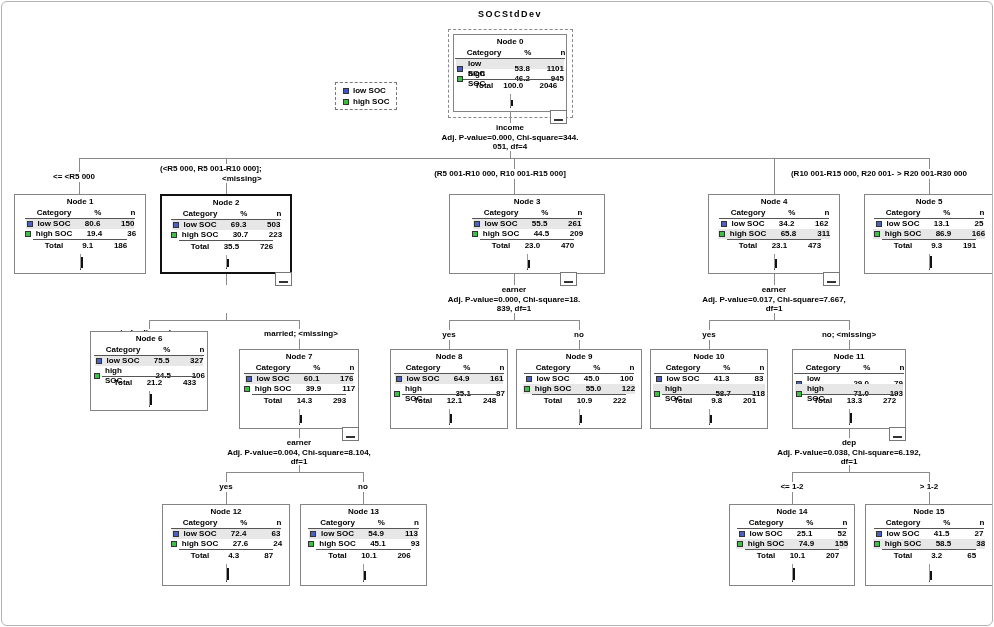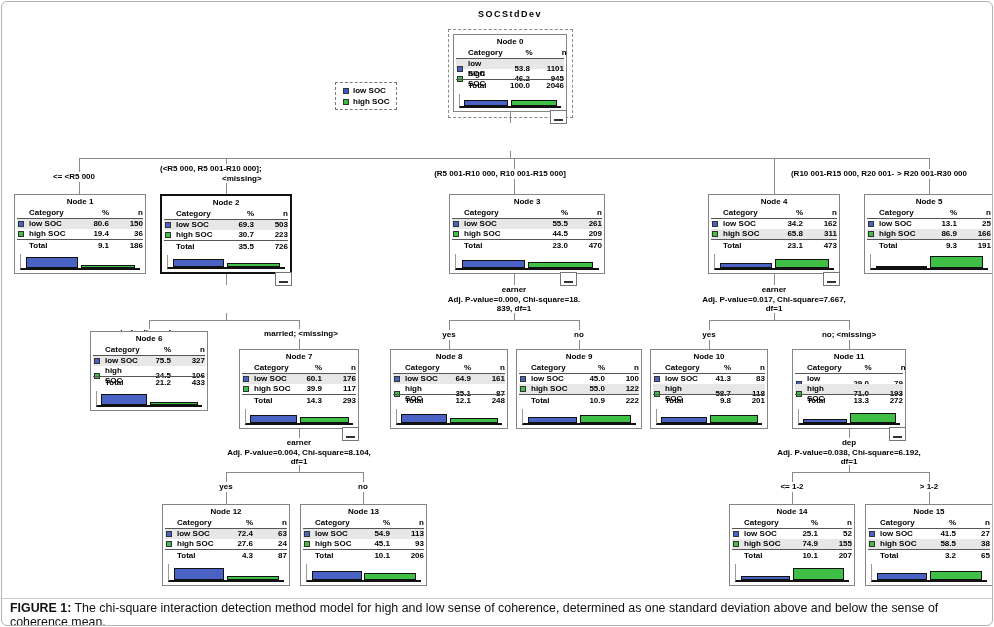--- a/index.html
+++ b/index.html
@@ -5,21 +5,21 @@
   html,body{margin:0;padding:0;background:#fff;}
   .frame{position:relative;width:992px;height:625px;margin:1px;background:#fff;
          border:1px solid #b3b3b3;border-radius:6px;box-sizing:border-box;overflow:hidden;
          font-family:"Liberation Sans",sans-serif;color:#000;}
   .tree{position:absolute;left:0;top:0;width:100%;height:596px;}
   .tree-title{position:absolute;left:398px;top:7px;width:220px;text-align:center;
               font-size:9px;font-weight:bold;letter-spacing:1.5px;}
   .line{position:absolute;background:#8a8a8a;z-index:1;}
   .root-outline{position:absolute;border:1px dashed #8a8a8a;z-index:2;}
   .node{position:absolute;background:#fff;border:1px solid #848484;box-sizing:border-box;
-        display:flex;flex-direction:column;padding:1px 2px;z-index:3;}
+        display:flex;flex-direction:column;padding:1px 2px;z-index:3;align-items:center;}
   .node.thick{border:2px solid #111;}
   .node-title{text-align:center;font-size:8px;font-weight:bold;height:11px;line-height:11px;}
   .tr{display:grid;grid-template-columns:12px auto 30px 34px;align-items:center;
       font-size:8px;font-weight:bold;height:10px;line-height:10px;}
   .tr.head{border-bottom:1px solid #555;height:11px;}
   .tr.total{border-top:1px solid #555;height:12px;}
   .tr .pct,.tr .n{text-align:right;}
   .tr.shaded{background:#e7e7e7;}
   .swatch{width:6px;height:6px;margin-left:1px;border:1px solid #333;box-sizing:border-box;}
   .chart{flex:1;position:relative;margin:2px 3px 2px 3px;border-left:1px solid #999;
@@ -84,20 +84,25 @@
       <div class="line" style="left: 297px; top: 427px; width: 1px; height: 9px; background: rgb(138, 138, 138);"></div>
       <div class="line" style="left: 297px; top: 463px; width: 1px; height: 7px; background: rgb(138, 138, 138);"></div>
       <div class="line" style="left: 224px; top: 470px; width: 138px; height: 1px; background: rgb(138, 138, 138);"></div>
       <div class="line" style="left: 224px; top: 470px; width: 1px; height: 32px; background: rgb(138, 138, 138);"></div>
       <div class="line" style="left: 361px; top: 470px; width: 1px; height: 32px; background: rgb(138, 138, 138);"></div>
       <div class="line" style="left: 847px; top: 427px; width: 1px; height: 9px; background: rgb(138, 138, 138);"></div>
       <div class="line" style="left: 847px; top: 463px; width: 1px; height: 7px; background: rgb(138, 138, 138);"></div>
       <div class="line" style="left: 790px; top: 470px; width: 138px; height: 1px; background: rgb(138, 138, 138);"></div>
       <div class="line" style="left: 790px; top: 470px; width: 1px; height: 32px; background: rgb(138, 138, 138);"></div>
       <div class="line" style="left: 927px; top: 470px; width: 1px; height: 32px; background: rgb(138, 138, 138);"></div>
+      <div class="split" style="left: 508px; top: 121px;">
+        <div>income</div>
+        <div>Adj. P-value=0.000, Chi-square=344.</div>
+        <div>051, df=4</div>
+      </div>
       <div class="split" style="left: 512px; top: 283px;">
         <div>earner</div>
         <div>Adj. P-value=0.000, Chi-square=18.</div>
         <div>839, df=1</div>
       </div>
       <div class="split" style="left: 772px; top: 283px;">
         <div>earner</div>
         <div>Adj. P-value=0.017, Chi-square=7.667,</div>
         <div>df=1</div>
       </div>
@@ -654,17 +659,13 @@
           <span class="cat">Total</span>
           <span class="pct">3.2</span>
           <span class="n">65</span>
         </div>
         <div class="chart">
           <div class="bar low" style="height: 41.5%; background: rgb(74, 98, 196);"></div>
           <div class="bar high" style="height: 58.5%; background: rgb(63, 191, 70);"></div>
         </div>
       </div>
     </div>
-  <div class="caption">
-    <span class="cap-label">FIGURE 1:</span>
-    <span>The chi-square interaction detection method model for high and low sense of coherence, determined as one standard deviation above and below the sense of coherence mean.</span>
-  </div>
 </div>
 
 </body></html>

